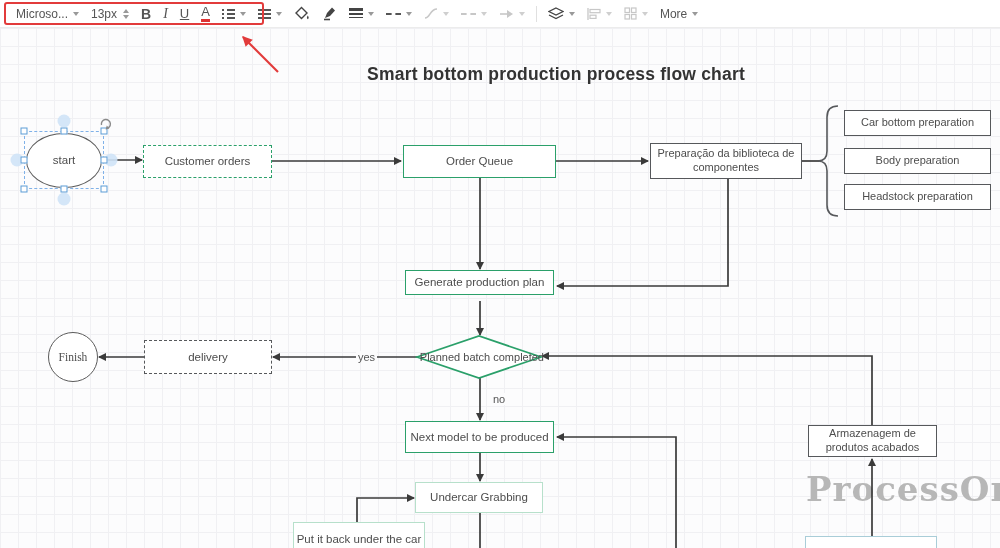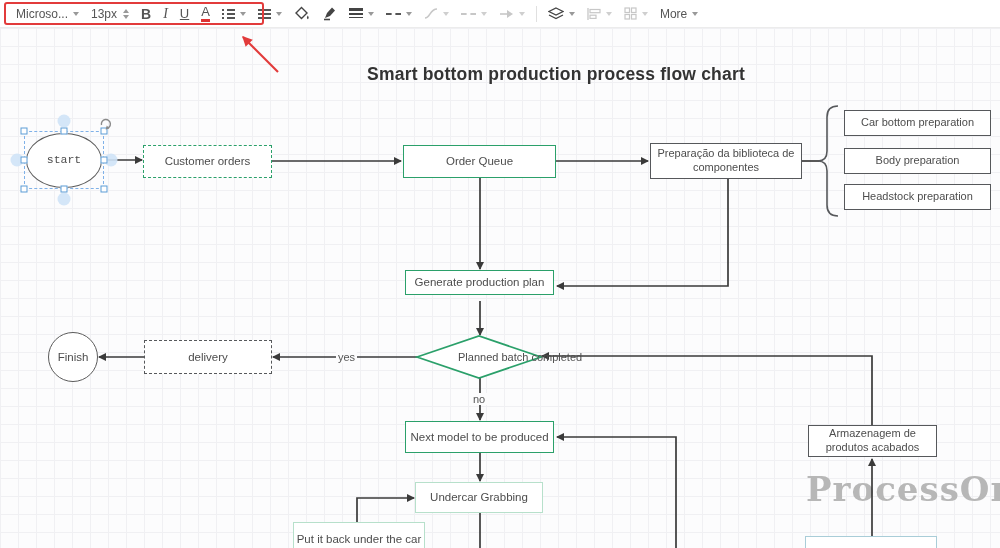--- a/index.html
+++ b/index.html
@@ -63,27 +63,27 @@
   svg.anno  { position:absolute; left:0; top:0; width:1000px; height:548px; z-index:31; pointer-events:none; }
 
   .node { position:absolute; display:flex; align-items:center; justify-content:center;
     text-align:center; background:#fff; color:#4d4d4d; font-size:11.5px; z-index:3; line-height:1.25; }
   .n-green { border:1.6px solid #2ba06a; }
   .n-green-dash { border:1.6px dashed #2ba06a; }
   .n-gray { border:1.5px solid #56585b; }
   .n-gray-dash { border:1.5px dashed #56585b; }
   .n-pale { border:1.5px solid #b7e0cb; }
   .n-blue { border:1.5px solid #a9cdd8; }
-  .ellipse { border-radius:50%;font-family:Liberation Mono, monospace; }
-  .circle  { border-radius:50%; }
+  .ellipse { border-radius:50%; }
+  .circle  { border-radius:50%;font-family:Liberation Serif, serif; }
   .two-line { font-size:11px; padding:14px 4px; }
   .diamond-label { position:absolute; z-index:3; background:transparent; border:none;
-    display:flex; align-items:center; justify-content:flex-start; color:#4d4d4d; font-size:11px; white-space:nowrap;margin-left:44px; }
+    display:flex; align-items:center; justify-content:flex-end; color:#4d4d4d; font-size:11px; white-space:nowrap; }
   .edge-label { position:absolute; z-index:3; background:#fcfcfd; color:#555;
-    font-size:11px; padding:0 2px; }
+    font-size:11px; padding:0 2px;margin-left:20px; }
 
   
   .sel-rect { position:absolute; left:24px; top:131px; width:80px; height:58px;
     border:1px dashed #7fb1e8; z-index:4; }
   .handle { position:absolute; width:7px; height:7px; background:#fff;
     border:1px solid #5b9bd5; z-index:5; transform:translate(-50%,-50%); }
   .cpoint { position:absolute; width:13px; height:13px; border-radius:50%;
     background:#cfe3f7; opacity:.9; z-index:4; transform:translate(-50%,-50%); }
   .rotate { position:absolute; left:99px; top:116px; z-index:5; }
 </style>

